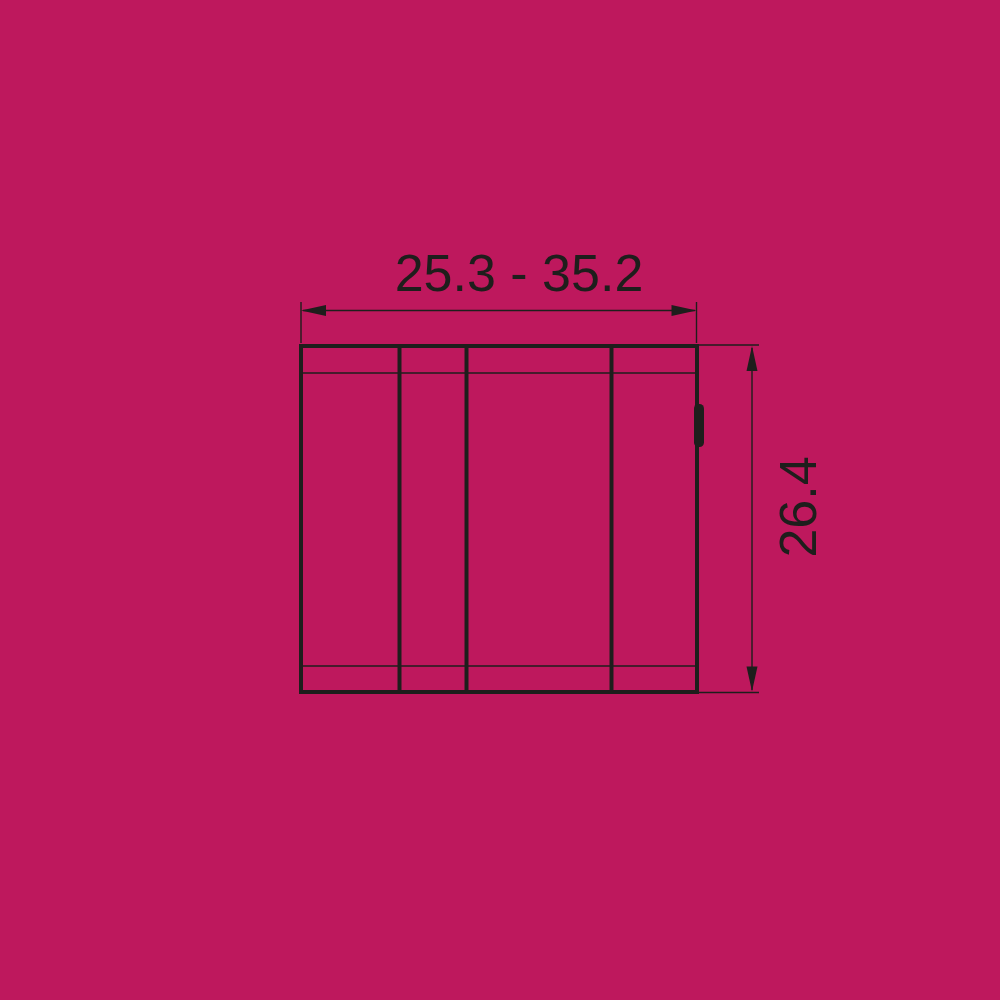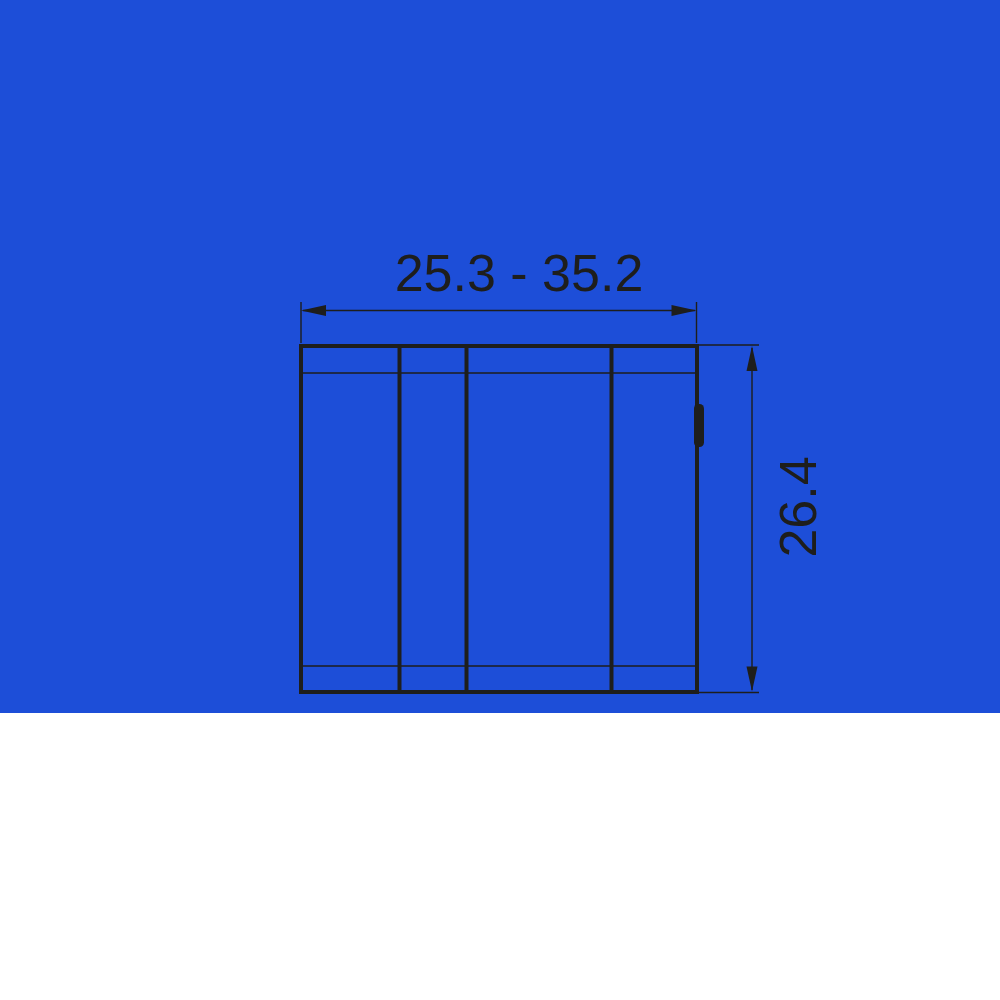--- a/index.html
+++ b/index.html
@@ -3,22 +3,22 @@
 <meta charset="utf-8">
 <style>
   html, body {
     margin: 0;
     padding: 0;
     background: #ffffff;
   }
   #canvas {
     position: relative;
     width: 1000px;
-    height: 713px;
-    background: #1d4ed8;
+    height: 1000px;
+    background: #be185d;
     overflow: hidden;
   }
   svg.drawing {
     position: absolute;
     left: 0;
     top: 0;
   }
   .dim-label {
     font-family: "Liberation Sans", "DejaVu Sans", sans-serif;
     font-size: 52px;

